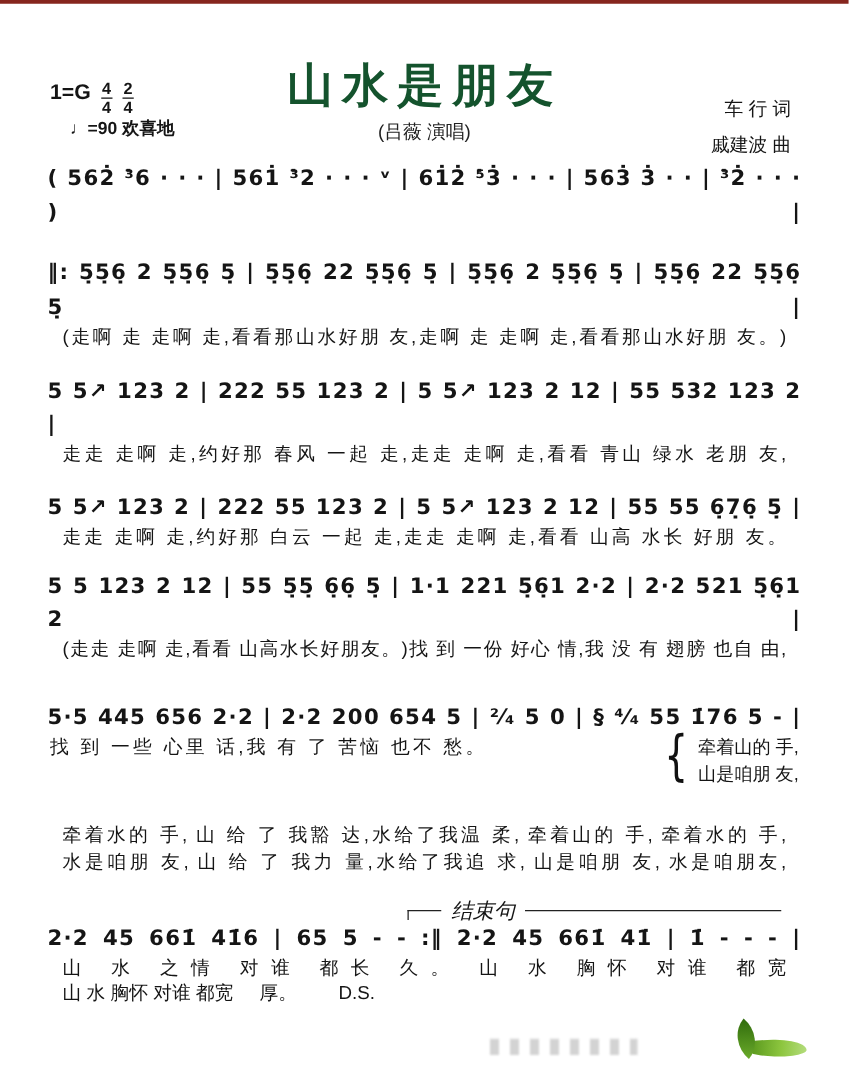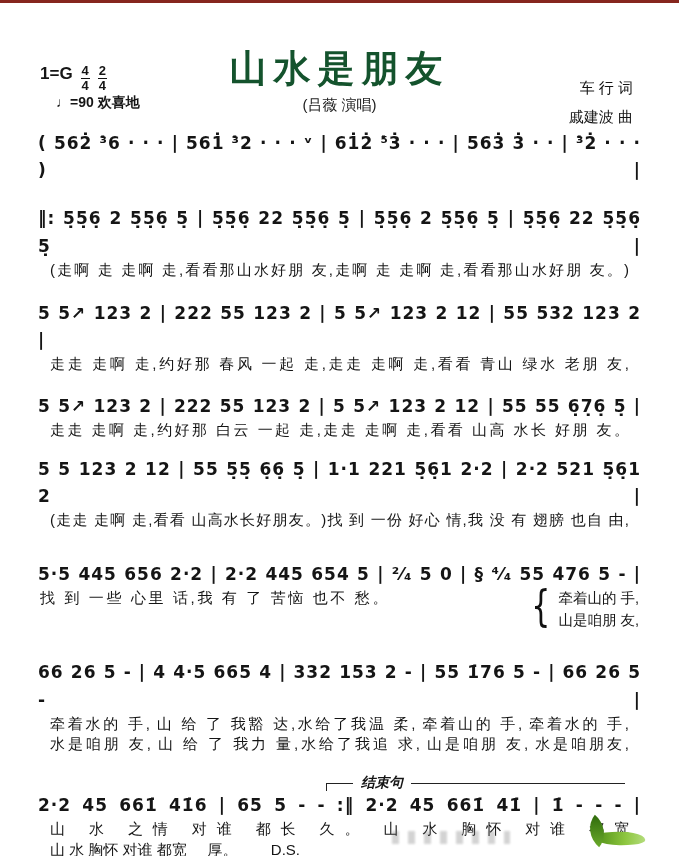--- a/index.html
+++ b/index.html
@@ -53,21 +53,21 @@
     font-family:"DejaVu Sans",sans-serif;font-size:30px;font-weight:normal;
     transform:scaleY(1.45);margin:0 8px 0 auto;color:#111;
   }
   .brace-col{font-size:14.5px;line-height:1.5}
 
   
   .ending-row{display:flex;align-items:center;width:44%;margin-left:48%;height:18px}
   .eline{flex:1;border-top:1.5px solid #222;height:0}
   .eline.tick{flex:0 0 26px;border-left:1.5px solid #222;height:7px;margin-top:7px}
   .eline.long{flex:3}
-  .etext{font-size:14px;font-weight:bold;font-style:italic;margin:0 8px;white-space:nowrap}
+  .etext{font-size:17px;font-weight:normal;font-style:italic;margin:0 8px;white-space:nowrap}
 
   
   .watermark{
     position:absolute;left:392px;bottom:12px;width:118px;height:13px;opacity:.28;
     background:repeating-linear-gradient(90deg,#666 0 7px,transparent 7px 16px);
     filter:blur(1px);
   }
   .leaf{position:absolute;right:34px;bottom:8px;width:64px;height:36px}
   .leaf .l1{
     position:absolute;right:0;bottom:2px;width:50px;height:15px;
@@ -120,32 +120,31 @@
     </div>
     <div class="system">
       <div class="notes">5 5↗ 123 2 | 222 55 123 2 | 5 5↗ 123 2 12 | 55 55 6̣7̣6̣ 5̣ |</div>
       <div class="lyric">走走 走啊 走,约好那 白云 一起 走,走走 走啊 走,看看 山高 水长 好朋 友。</div>
     </div>
     <div class="system">
       <div class="notes">5 5 123 2 12 | 55 5̣5̣ 6̣6̣ 5̣ | 1·1 221 5̣6̣1 2·2 | 2·2 521 5̣6̣1 2 |</div>
       <div class="lyric">(走走 走啊 走,看看 山高水长好朋友。)找 到 一份 好心 情,我 没 有 翅膀 也自 由,</div>
     </div>
     <div class="system">
-      <div class="notes">5·5 445 656 2·2 | 2·2 445 654 5 | ²⁄₄ 5 0 | § ⁴⁄₄ 55 4̇76 5 - |</div>
+      <div class="notes">5·5 445 656 2·2 | 2·2 200 654 5 | ²⁄₄ 5 0 | § ⁴⁄₄ 55 1̇76 5 - |</div>
       <div class="brace-row">
         <div class="lyric in-brace">找 到 一些 心里 话,我 有 了 苦恼 也不 愁。</div>
         <span class="brace-icon">{</span>
         <div class="brace-col">
           <div class="brace-line">牵着山的 手,</div>
           <div class="brace-line">山是咱朋 友,</div>
         </div>
       </div>
     </div>
     <div class="system">
-      <div class="notes">66 26 5 - | 4 4·5 665 4 | 332 153 2 - | 55 1̇76 5 - | 66 26 5 - |</div>
       <div class="lyric">牵着水的 手, 山 给 了 我豁 达,水给了我温 柔, 牵着山的 手, 牵着水的 手,</div>
       <div class="lyric">水是咱朋 友, 山 给 了 我力 量,水给了我追 求, 山是咱朋 友, 水是咱朋友,</div>
     </div>
     <div class="system">
       <div class="ending-row">
         <span class="eline tick"></span>
         <span class="etext">结束句</span>
         <span class="eline long"></span>
       </div>
       <div class="notes">2·2 45 661̇ 41̇6 | 65 5 - - :‖ 2·2 45 661̇ 41̇ | 1̇ - - - |</div>

